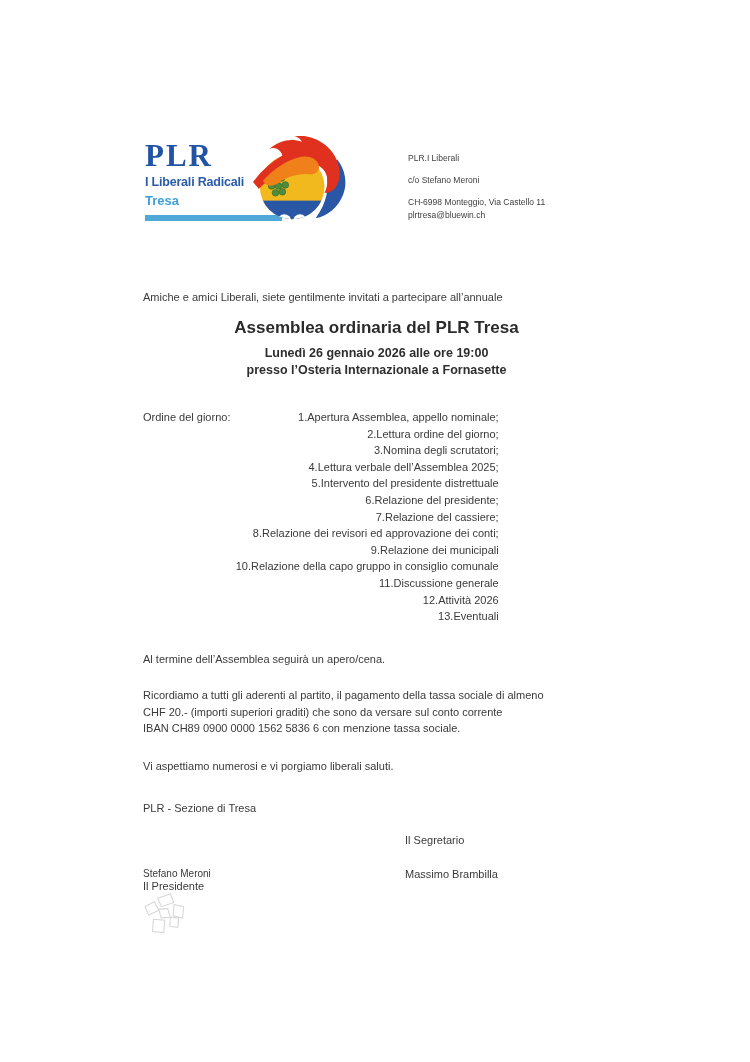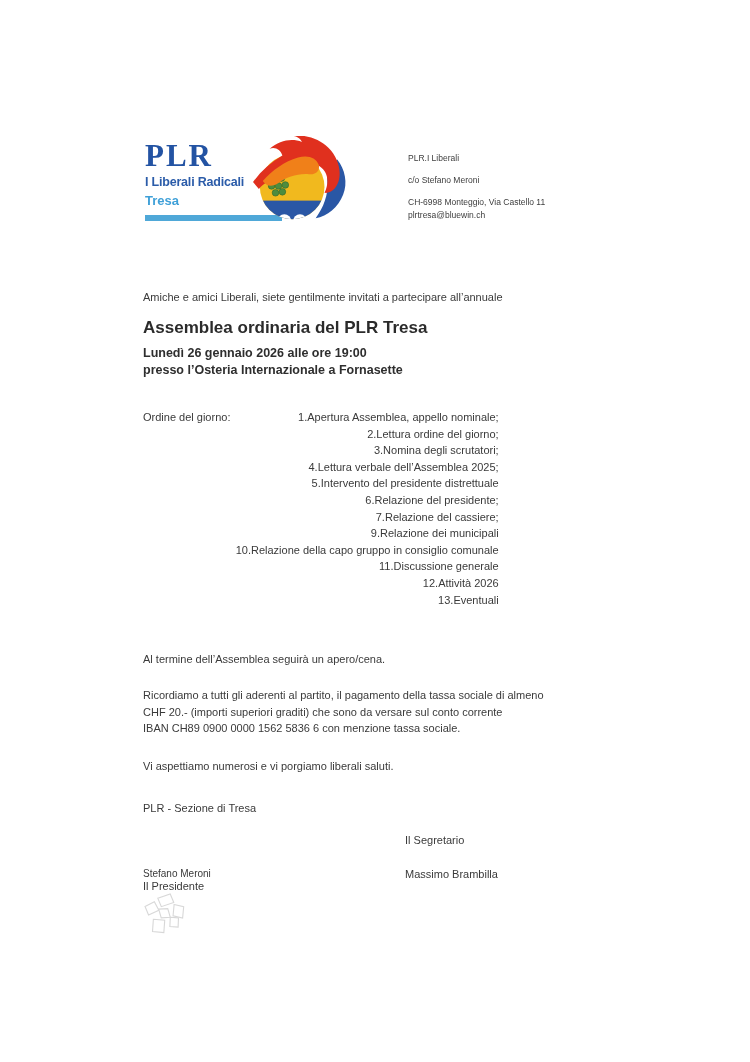--- a/index.html
+++ b/index.html
@@ -29,21 +29,21 @@
   .logo-bar{position:absolute;left:145px;top:215px;width:137px;height:6px;background:#4FA8D8;}
   .emblem{position:absolute;left:250px;top:136px;width:100px;height:94px;}
   .sender{
     position:absolute;left:408px;top:152px;
     font-size:8.5px;line-height:13px;color:#3d3d3d;
   }
   .sender p{margin:0 0 9px 0;}
   .sender p.tight{margin:0;}
   
   .intro{position:absolute;left:143px;top:291px;font-size:11px;}
-  .title-block{position:absolute;left:143px;top:318px;width:467px;}
+  .title-block{position:absolute;left:143px;top:318px;width:467px;text-align:center;}
   .doc-title{margin:0 0 7px 0;font-size:17px;line-height:20px;font-weight:bold;color:#2b2b2b;}
   .doc-sub{font-size:12.5px;line-height:17px;font-weight:bold;color:#2e2e2e;}
   .agenda{position:absolute;left:143px;top:409px;font-size:11px;}
   .agenda-label{position:absolute;left:0;top:0;line-height:16.6px;}
   .agenda-list{margin-left:82px;text-align:right;}
   .agenda-row{line-height:16.6px;white-space:nowrap;}
   .agenda-row .num{display:inline-block;width:26px;}
   .para{position:absolute;left:143px;font-size:11px;line-height:16.6px;width:480px;}
   .p-apero{top:651px;}
   .p-payment{top:687px;}
@@ -124,20 +124,21 @@
   <div class="agenda">
     <div class="agenda-label">Ordine del giorno:</div>
     <div class="agenda-list">
       <div class="agenda-row"><span class="num">1.</span><span>Apertura Assemblea, appello nominale;</span></div>
       <div class="agenda-row"><span class="num">2.</span><span>Lettura ordine del giorno;</span></div>
       <div class="agenda-row"><span class="num">3.</span><span>Nomina degli scrutatori;</span></div>
       <div class="agenda-row"><span class="num">4.</span><span>Lettura verbale dell’Assemblea 2025;</span></div>
       <div class="agenda-row"><span class="num">5.</span><span>Intervento del presidente distrettuale</span></div>
       <div class="agenda-row"><span class="num">6.</span><span>Relazione del presidente;</span></div>
       <div class="agenda-row"><span class="num">7.</span><span>Relazione del cassiere;</span></div>
+      <div class="agenda-row"><span class="num">8.</span><span>Relazione dei revisori ed approvazione dei conti;</span></div>
       <div class="agenda-row"><span class="num">9.</span><span>Relazione dei municipali</span></div>
       <div class="agenda-row"><span class="num">10.</span><span>Relazione della capo gruppo in consiglio comunale</span></div>
       <div class="agenda-row"><span class="num">11.</span><span>Discussione generale</span></div>
       <div class="agenda-row"><span class="num">12.</span><span>Attività 2026</span></div>
       <div class="agenda-row"><span class="num">13.</span><span>Eventuali</span></div>
     </div>
   </div>
 
   <div class="para p-apero">Al termine dell’Assemblea seguirà un apero/cena.</div>
 

